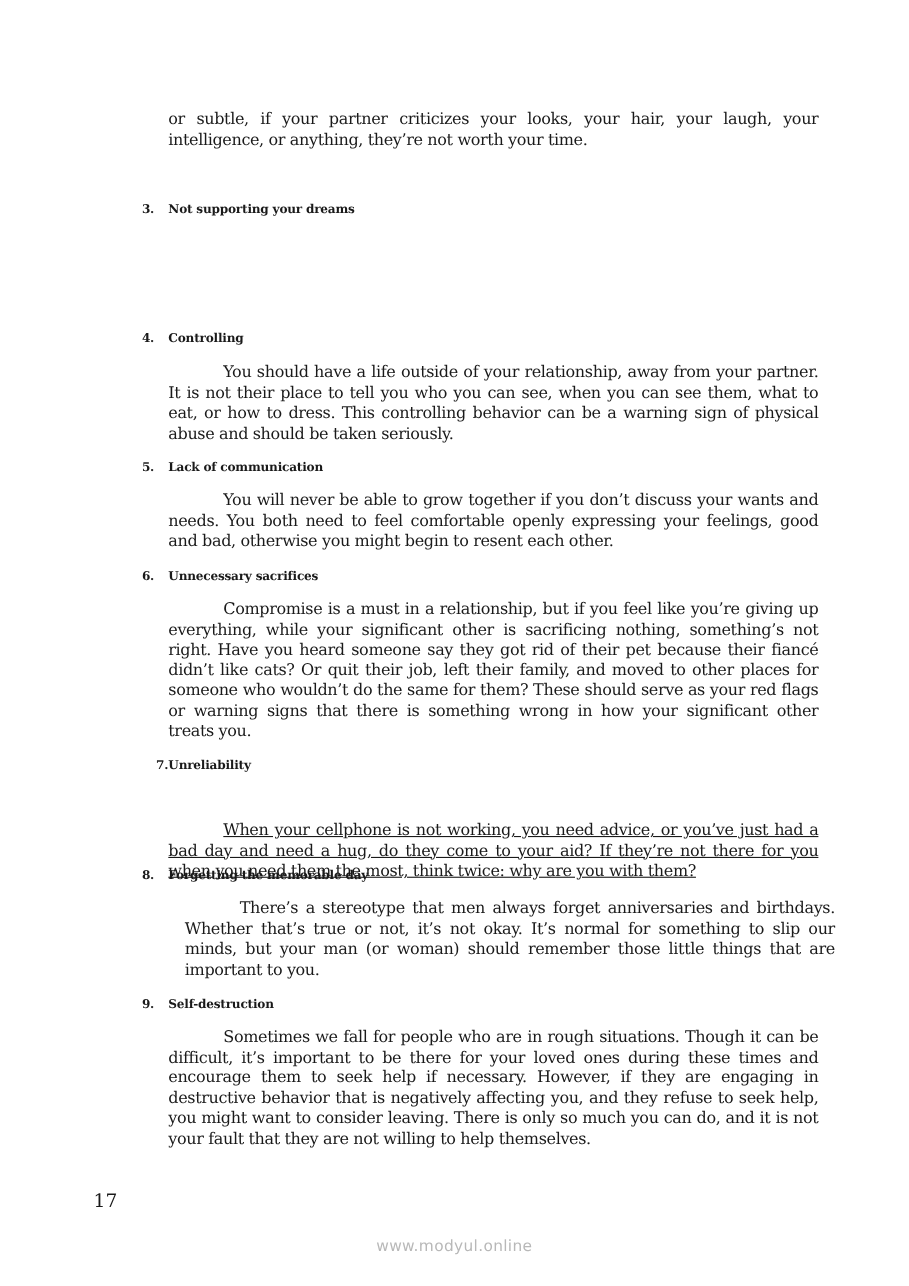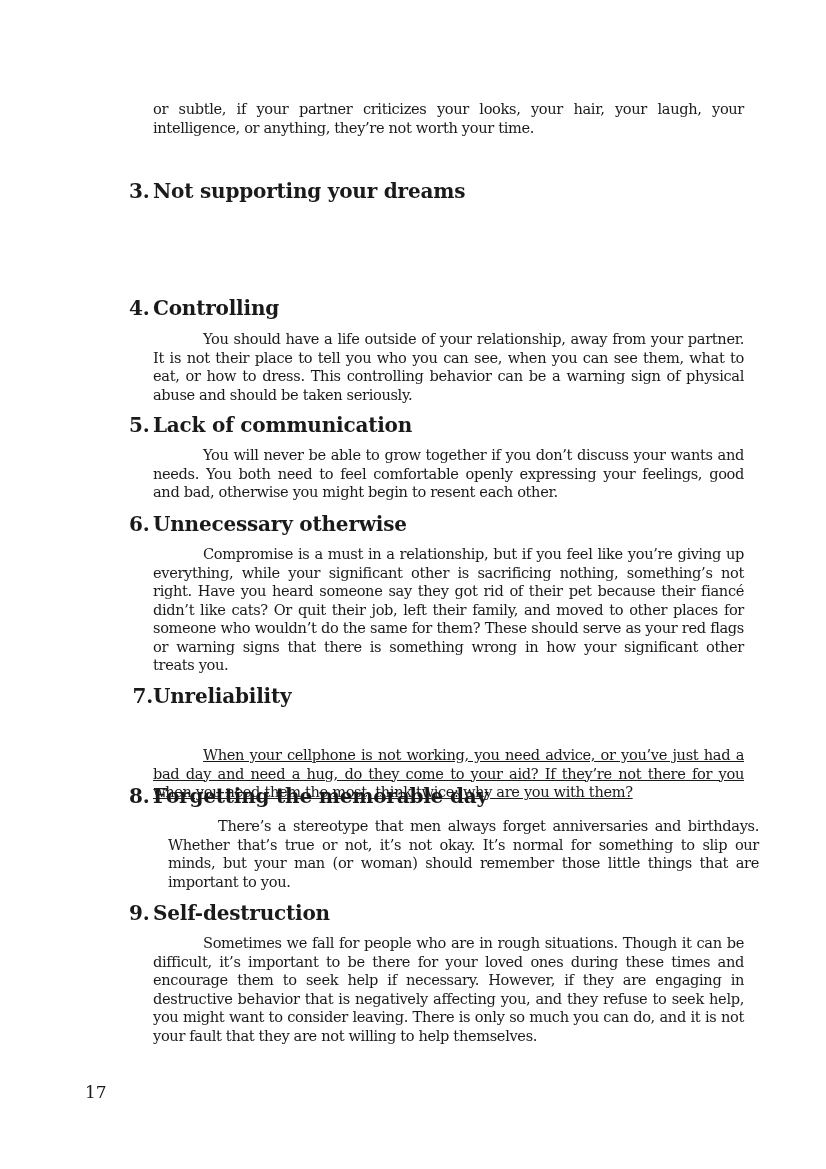--- a/index.html
+++ b/index.html
@@ -17,21 +17,21 @@
       line-height: 18.5px;
       text-align: justify;
       letter-spacing: -0.35px;
       word-spacing: 0px;
       margin: 0;
     }
     .body-text.indent { text-indent: 50px; }
     .heading {
       position: absolute;
       left: 129px;
-      font-size: 20px;
+      font-size: 11px;
       line-height: 18px;
       font-weight: bold;
       letter-spacing: -0.2px;
       margin: 0;
       white-space: nowrap;
     }
     .heading .num { display: inline-block; width: 24px; }
     .heading.wide .num { width: 56px; }
     .page-number {
       position: absolute; left: 85px; top: 1083px;
@@ -59,21 +59,21 @@
     <span class="num">4.</span><span>Controlling</span>
   </h3>
   <p class="body-text indent" style="top:330px;">You should have a life outside of your relationship, away from your partner. It is not their place to tell you who you can see, when you can see them, what to eat, or how to dress. This controlling behavior can be a warning sign of physical abuse and should be taken seriously.</p>
 
   <h3 class="heading" style="top:416px;">
     <span class="num">5.</span><span>Lack of communication</span>
   </h3>
   <p class="body-text indent" style="top:446px;">You will never be able to grow together if you don’t discuss your wants and needs. You both need to feel comfortable openly expressing your feelings, good and bad, otherwise you might begin to resent each other.</p>
 
   <h3 class="heading" style="top:515px;">
-    <span class="num">6.</span><span>Unnecessary otherwise</span>
+    <span class="num">6.</span><span>Unnecessary sacrifices</span>
   </h3>
   <p class="body-text indent" style="top:545px;">Compromise is a must in a relationship, but if you feel like you’re giving up everything, while your significant other is sacrificing nothing, something’s not right. Have you heard someone say they got rid of their pet because their fiancé didn’t like cats? Or quit their job, left their family, and moved to other places for someone who wouldn’t do the same for them? These should serve as your red flags or warning signs that there is something wrong in how your significant other treats you.</p>
 
   <h3 class="heading" style="top:687px;text-align:right;">
     <span class="num">7.</span><span>Unreliability</span>
   </h3>
   <p class="body-text indent" style="top:746px;text-decoration:underline;">When your cellphone is not working, you need advice, or you’ve just had a bad day and need a hug, do they come to your aid? If they’re not there for you when you need them the most, think twice: why are you with them?</p>
 
   <h3 class="heading" style="top:787px;">
     <span class="num">8.</span><span>Forgetting the memorable day</span>
@@ -81,13 +81,14 @@
   <p class="body-text indent" style="top:817px;margin-left:15px;">There’s a stereotype that men always forget anniversaries and birthdays. Whether that’s true or not, it’s not okay. It’s normal for something to slip our minds, but your man (or woman) should remember those little things that are important to you.</p>
 
   <h3 class="heading" style="top:904px;">
     <span class="num">9.</span><span>Self-destruction</span>
   </h3>
   <p class="body-text indent" style="top:934px;">Sometimes we fall for people who are in rough situations. Though it can be difficult, it’s important to be there for your loved ones during these times and encourage them to seek help if necessary. However, if they are engaging in destructive behavior that is negatively affecting you, and they refuse to seek help, you might want to consider leaving. There is only so much you can do, and it is not your fault that they are not willing to help themselves.</p>
 
 
   <div class="page-number">17</div>
 
+  <div class="watermark">www.modyul.online</div>
 </div>
 
 </body></html>

